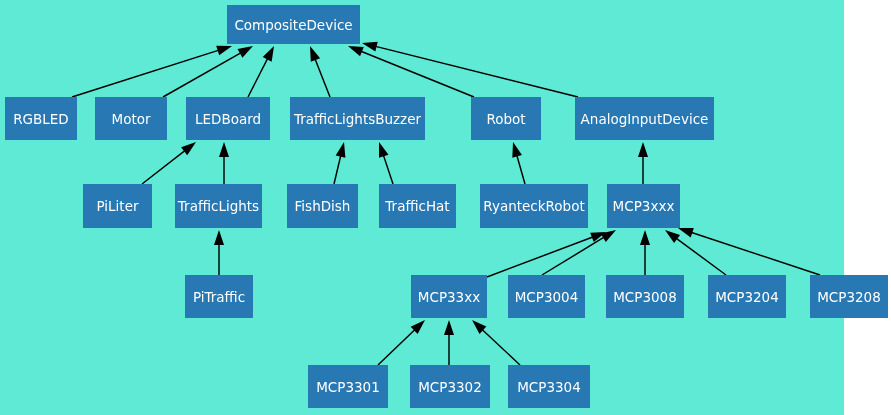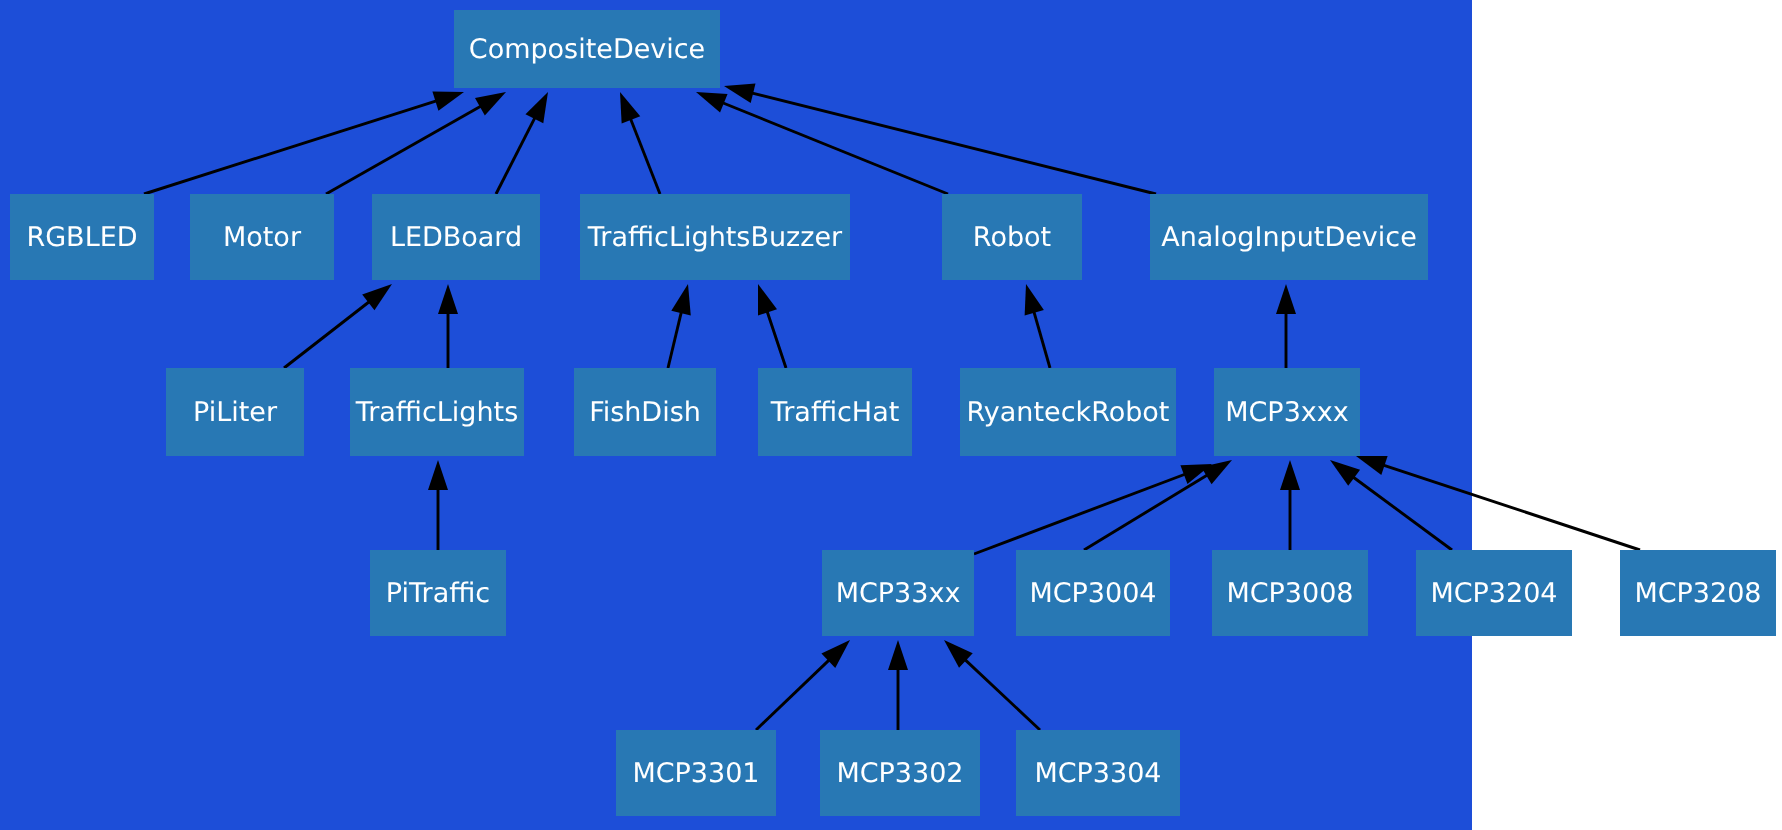--- a/index.html
+++ b/index.html
@@ -8,23 +8,23 @@
     background: #ffffff;
   }
   body {
     width: 891px;
     height: 415px;
     font-family: "DejaVu Sans", sans-serif;
     overflow: hidden;
   }
   #diagram-root {
     position: relative;
-    width: 736px;
+    width: 844px;
     height: 415px;
-    background: #1d4ed8;
+    background: #5eead4;
   }
   svg#graph {
     display: block;
     width: 891px;
     height: 415px;
   }
   .node-rect {
     fill: #2878b4;
     stroke: none;
   }

